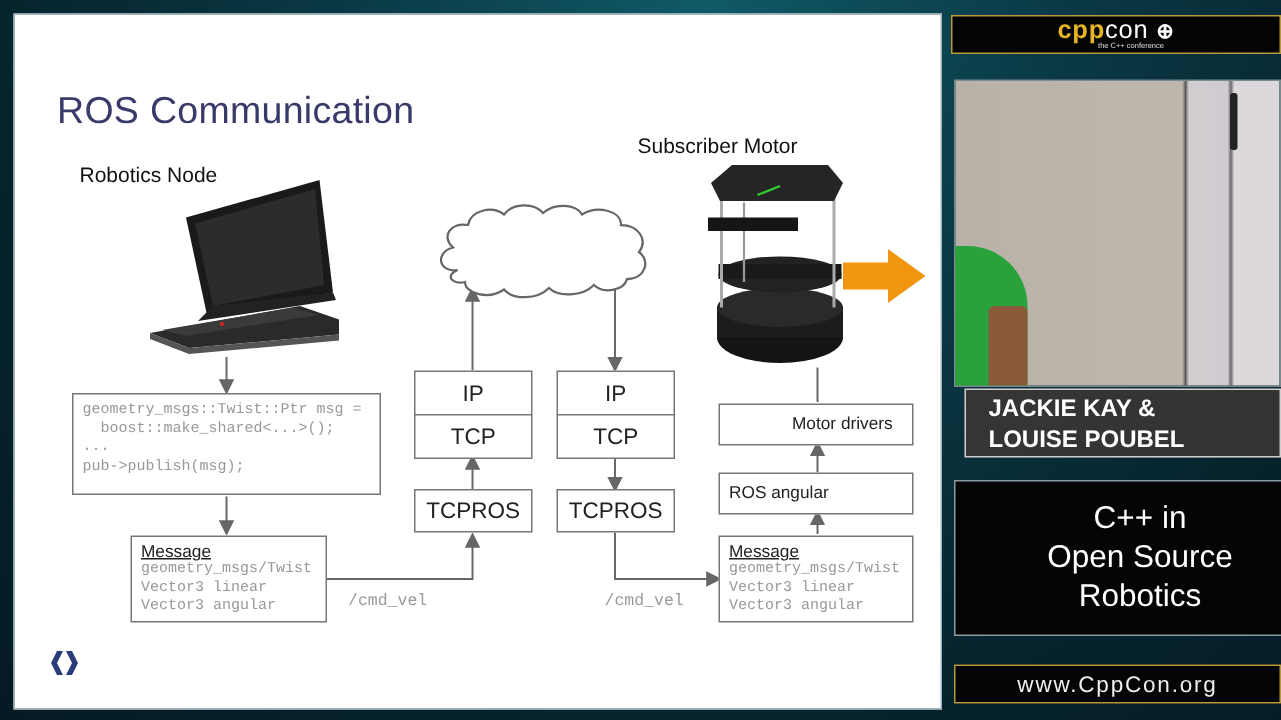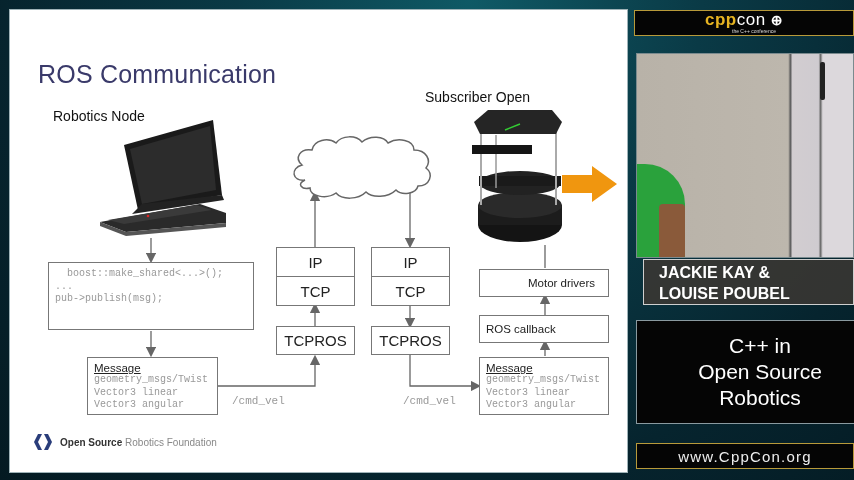--- a/index.html
+++ b/index.html
@@ -117,23 +117,24 @@
     <line x1="556" y1="128" x2="556" y2="205" stroke="#aaa" stroke-width="2"></line>
     <line x1="496" y1="135" x2="496" y2="188" stroke="#999" stroke-width="1.5"></line>
     <rect x="472" y="145" width="60" height="9" fill="#151515"></rect>
     <polygon points="474,122 488,110 552,110 562,122 556,134 480,134" fill="#252525"></polygon>
     <line x1="505" y1="130" x2="520" y2="124" stroke="#3c3" stroke-width="1.5"></line>
   </g>
 </svg>
 
 <div class="title">ROS Communication</div>
 <div class="node-label" style="left:53px; top:108px;">Robotics Node</div>
-<div class="node-label" style="left:425px; top:89px;">Subscriber Open</div>
+<div class="node-label" style="left:425px; top:89px;">Subscriber Motor</div>
 
 <div class="box" style="left:48px; top:262px; width:206px; height:68px; padding:5px 0 0 6px;">
+  <div class="mono">geometry_msgs::Twist::Ptr msg =</div>
   <div class="mono">  boost::make_shared&lt;...&gt;();</div>
   <div class="mono">...</div>
   <div class="mono">pub-&gt;publish(msg);</div>
 </div>
 
 <div class="box" style="left:87px; top:357px; width:131px; height:58px; padding:4px 0 0 6px;">
   <div class="msg-title">Message</div>
   <div class="mono">geometry_msgs/Twist</div>
   <div class="mono">Vector3 linear</div>
   <div class="mono">Vector3 angular</div>
@@ -144,35 +145,34 @@
 
 <div class="box ctr" style="left:276px; top:247px; width:79px; height:30px;">IP</div>
 <div class="box ctr" style="left:276px; top:276px; width:79px; height:30px;">TCP</div>
 <div class="box ctr" style="left:276px; top:326px; width:79px; height:29px;">TCPROS</div>
 
 <div class="box ctr" style="left:371px; top:247px; width:79px; height:30px;">IP</div>
 <div class="box ctr" style="left:371px; top:276px; width:79px; height:30px;">TCP</div>
 <div class="box ctr" style="left:371px; top:326px; width:79px; height:29px;">TCPROS</div>
 
 <div class="box lft" style="left:479px; top:269px; width:130px; height:28px;padding-left:48px;">Motor drivers</div>
-<div class="box lft" style="left:479px; top:315px; width:130px; height:28px;">ROS callback</div>
+<div class="box lft" style="left:479px; top:315px; width:130px; height:28px;">ROS angular</div>
 
 <div class="box" style="left:479px; top:357px; width:130px; height:58px; padding:4px 0 0 6px;">
   <div class="msg-title">Message</div>
   <div class="mono">geometry_msgs/Twist</div>
   <div class="mono">Vector3 linear</div>
   <div class="mono">Vector3 angular</div>
 </div>
 
 <div class="osrf">
   <svg width="22" height="18" viewBox="0 0 22 18">
     <polygon points="6,1 10,1 6,9 10,17 6,17 2,9" fill="#2a3d7a"></polygon>
     <polygon points="12,1 16,1 20,9 16,17 12,17 16,9" fill="#2a3d7a"></polygon>
   </svg>
-  <span><b>Open Source</b> <span class="light">Robotics Foundation</span></span>
 </div>
 
 <div class="logo-box">
   <div class="logo-main">
     <span class="cpp">cpp</span><span class="con">con</span>
     <span style="color:#fff; font-size:14px;">⊕</span>
   </div>
   <div class="logo-sub">the C++ conference</div>
 </div>
 

